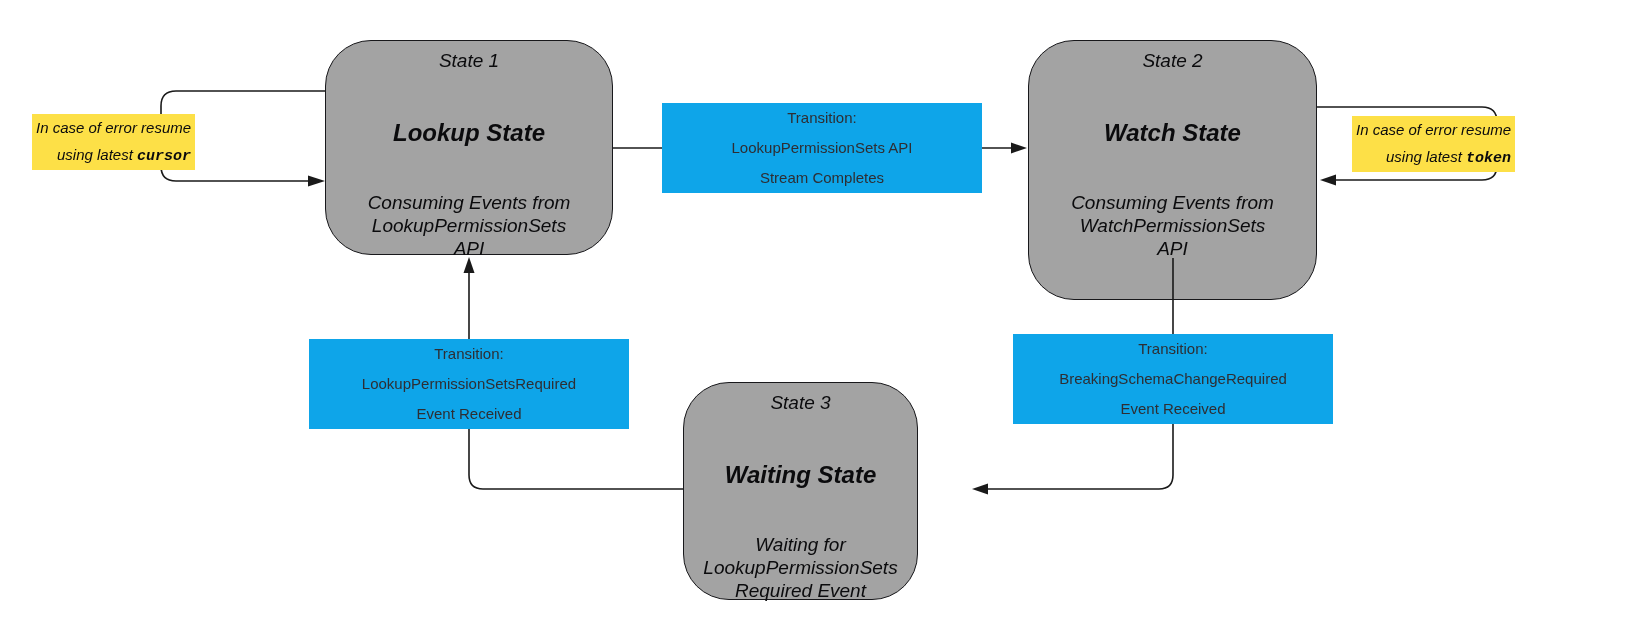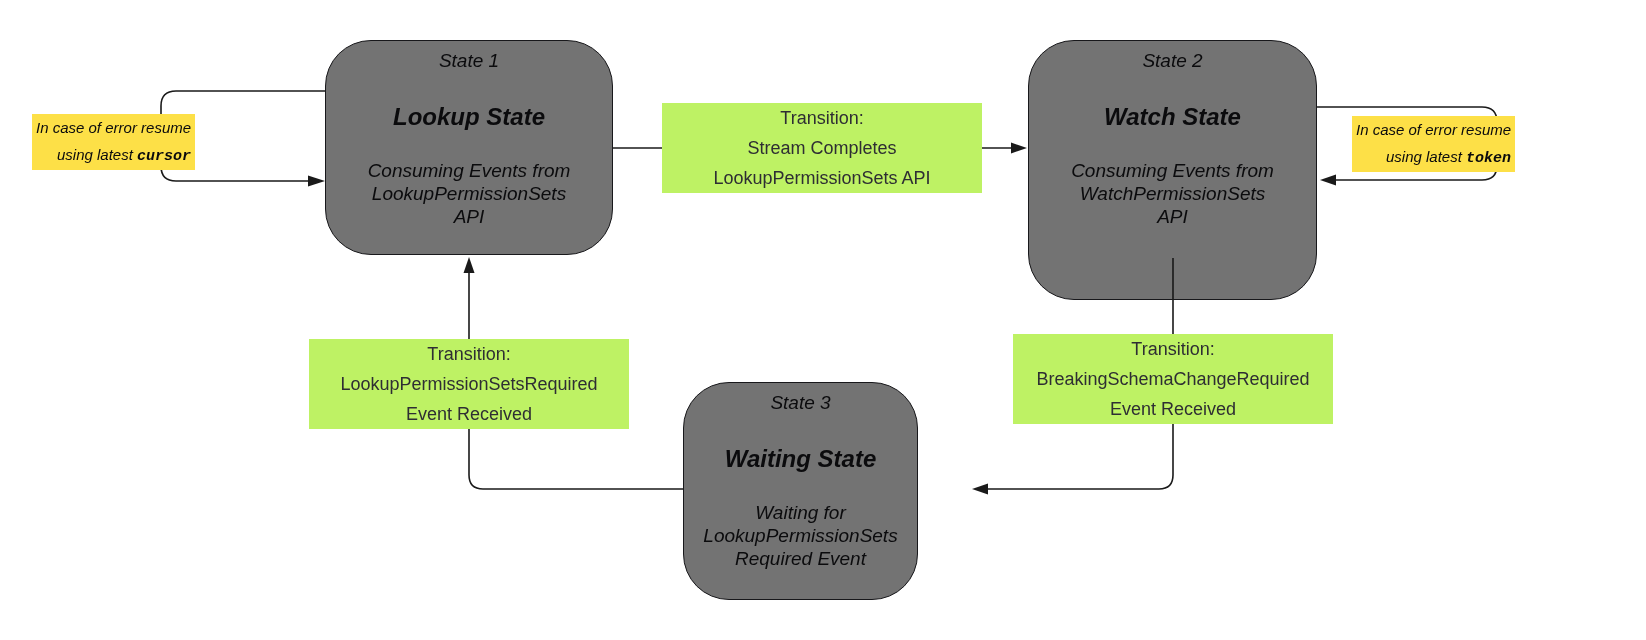--- a/index.html
+++ b/index.html
@@ -5,30 +5,30 @@
   html,body{margin:0;padding:0;background:#ffffff;}
   .canvas{
     position:relative;width:1646px;height:640px;background:#ffffff;
     font-family:"Liberation Sans",sans-serif;overflow:hidden;
   }
   .wires{position:absolute;left:0;top:0;z-index:2;pointer-events:none;}
   .wire{fill:none;stroke:#1a1a1a;stroke-width:1.6;}
   .wires polygon{fill:#1a1a1a;stroke:none;}
   .state{
     position:absolute;z-index:1;box-sizing:border-box;
-    background:#737373;border:1.5px solid #18181b;border-radius:46px;
+    background:#a3a3a3;border:1.5px solid #18181b;border-radius:46px;
     display:flex;flex-direction:column;align-items:center;text-align:center;
-    font-style:italic;font-size:19px;color:#0b0b0d;
+    font-style:italic;font-size:19px;color:#0b0b0d;gap:16px;
   }
   .s-title{margin-top:10px;line-height:20px;}
   .s-name{margin-top:36px;font-weight:700;font-size:24px;line-height:20px;}
   .s-desc{margin-top:32px;line-height:23px;}
   .t-label{
-    position:absolute;z-index:3;background:#bef264;
-    text-align:center;font-size:18px;line-height:30px;color:#2e2e33;
+    position:absolute;z-index:3;background:#0ea5e9;
+    text-align:center;font-size:15px;line-height:30px;color:#2e2e33;
   }
   .e-label{
     position:absolute;z-index:3;background:#fde047;
     font-style:italic;font-size:15px;line-height:27px;color:#0b0b0d;
     white-space:nowrap;padding:0 4px;text-align:right;
   }
   .e-label b{font-weight:700;font-family:Liberation Mono, monospace;}
 </style>
 </head>
 <body>
@@ -78,22 +78,22 @@
     <div class="s-name">Waiting State</div>
     <div class="s-desc">
       <div>Waiting for</div>
       <div>LookupPermissionSets</div>
       <div>Required Event</div>
     </div>
   </div>
 
   <div class="t-label" style="left:662px;top:103px;width:320px;">
     <div>Transition:</div>
+    <div>LookupPermissionSets API</div>
     <div>Stream Completes</div>
-    <div>LookupPermissionSets API</div>
   </div>
 
   <div class="t-label" style="left:1013px;top:334px;width:320px;">
     <div>Transition:</div>
     <div>BreakingSchemaChangeRequired</div>
     <div>Event Received</div>
   </div>
 
   <div class="t-label" style="left:309px;top:339px;width:320px;">
     <div>Transition:</div>

